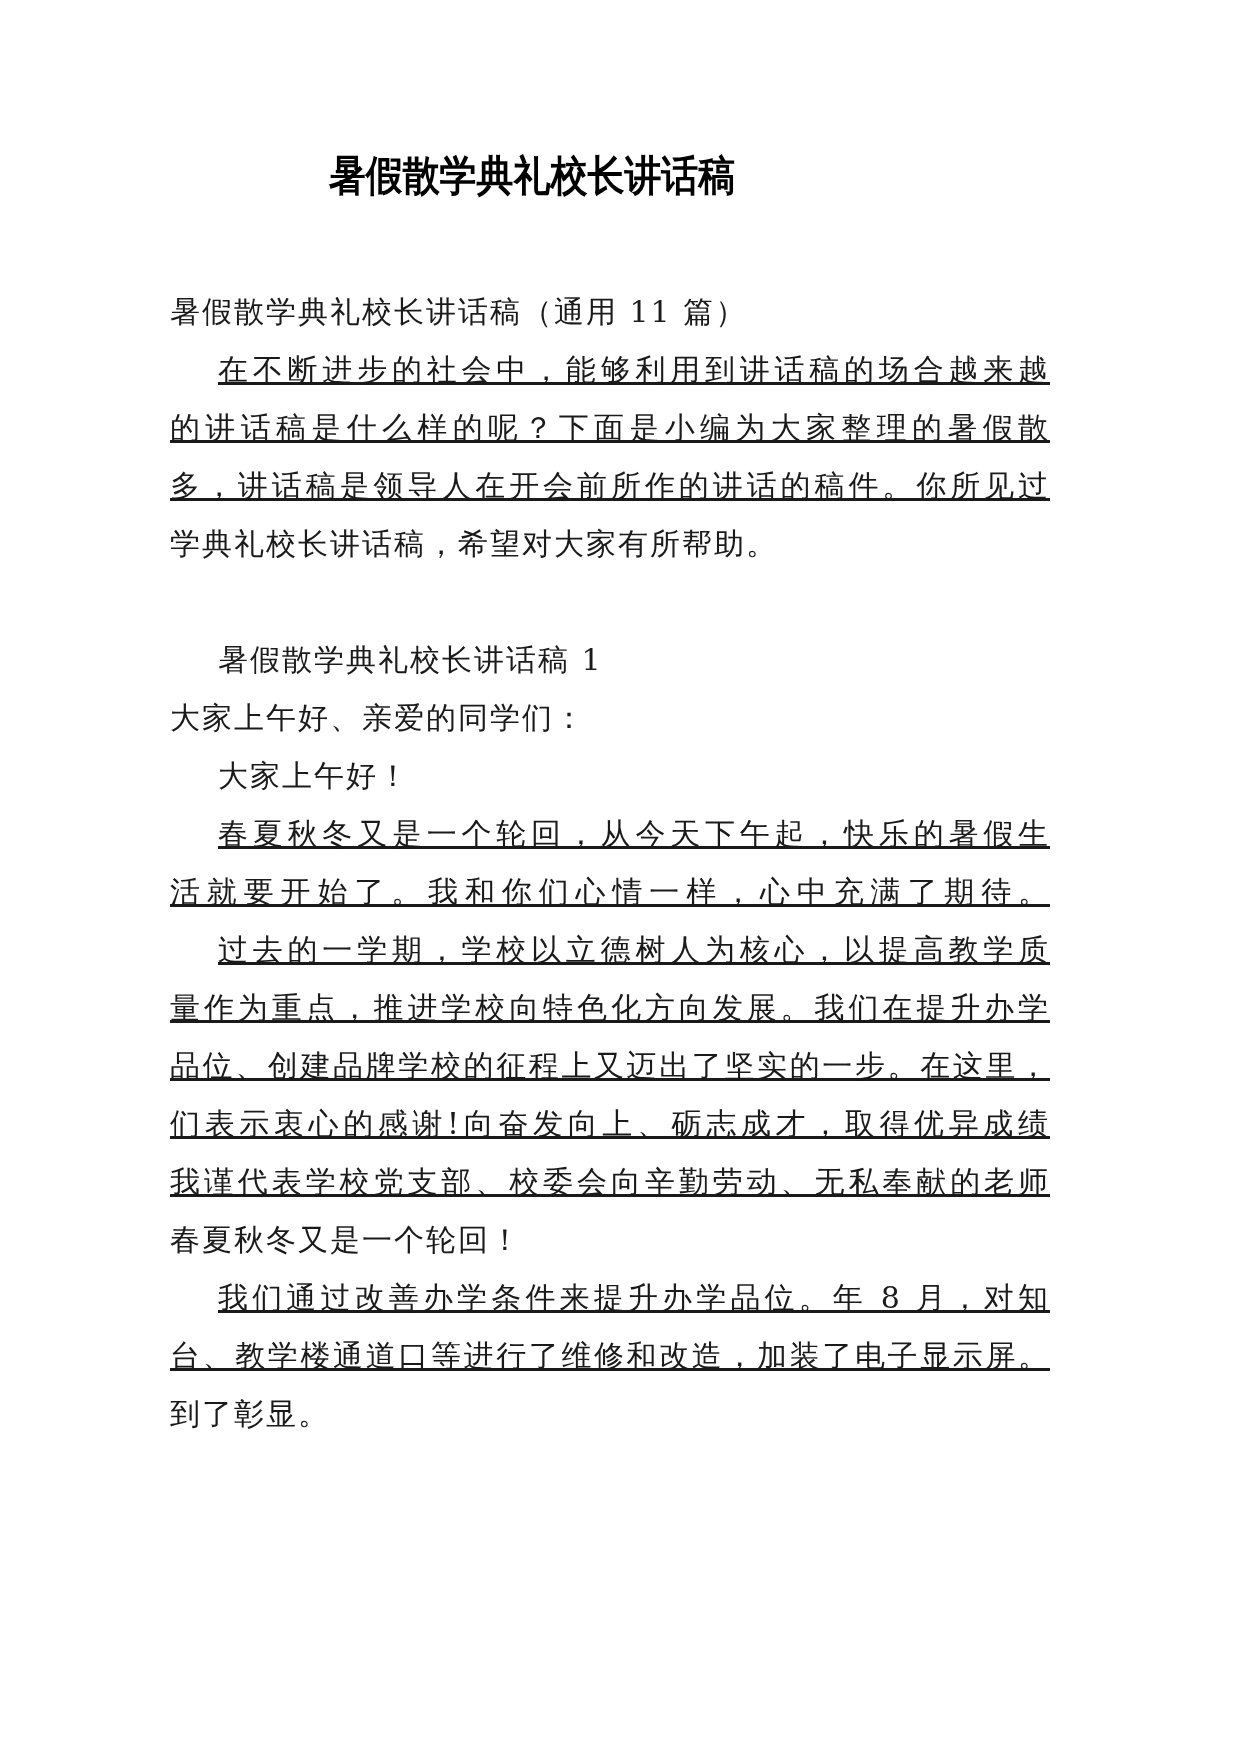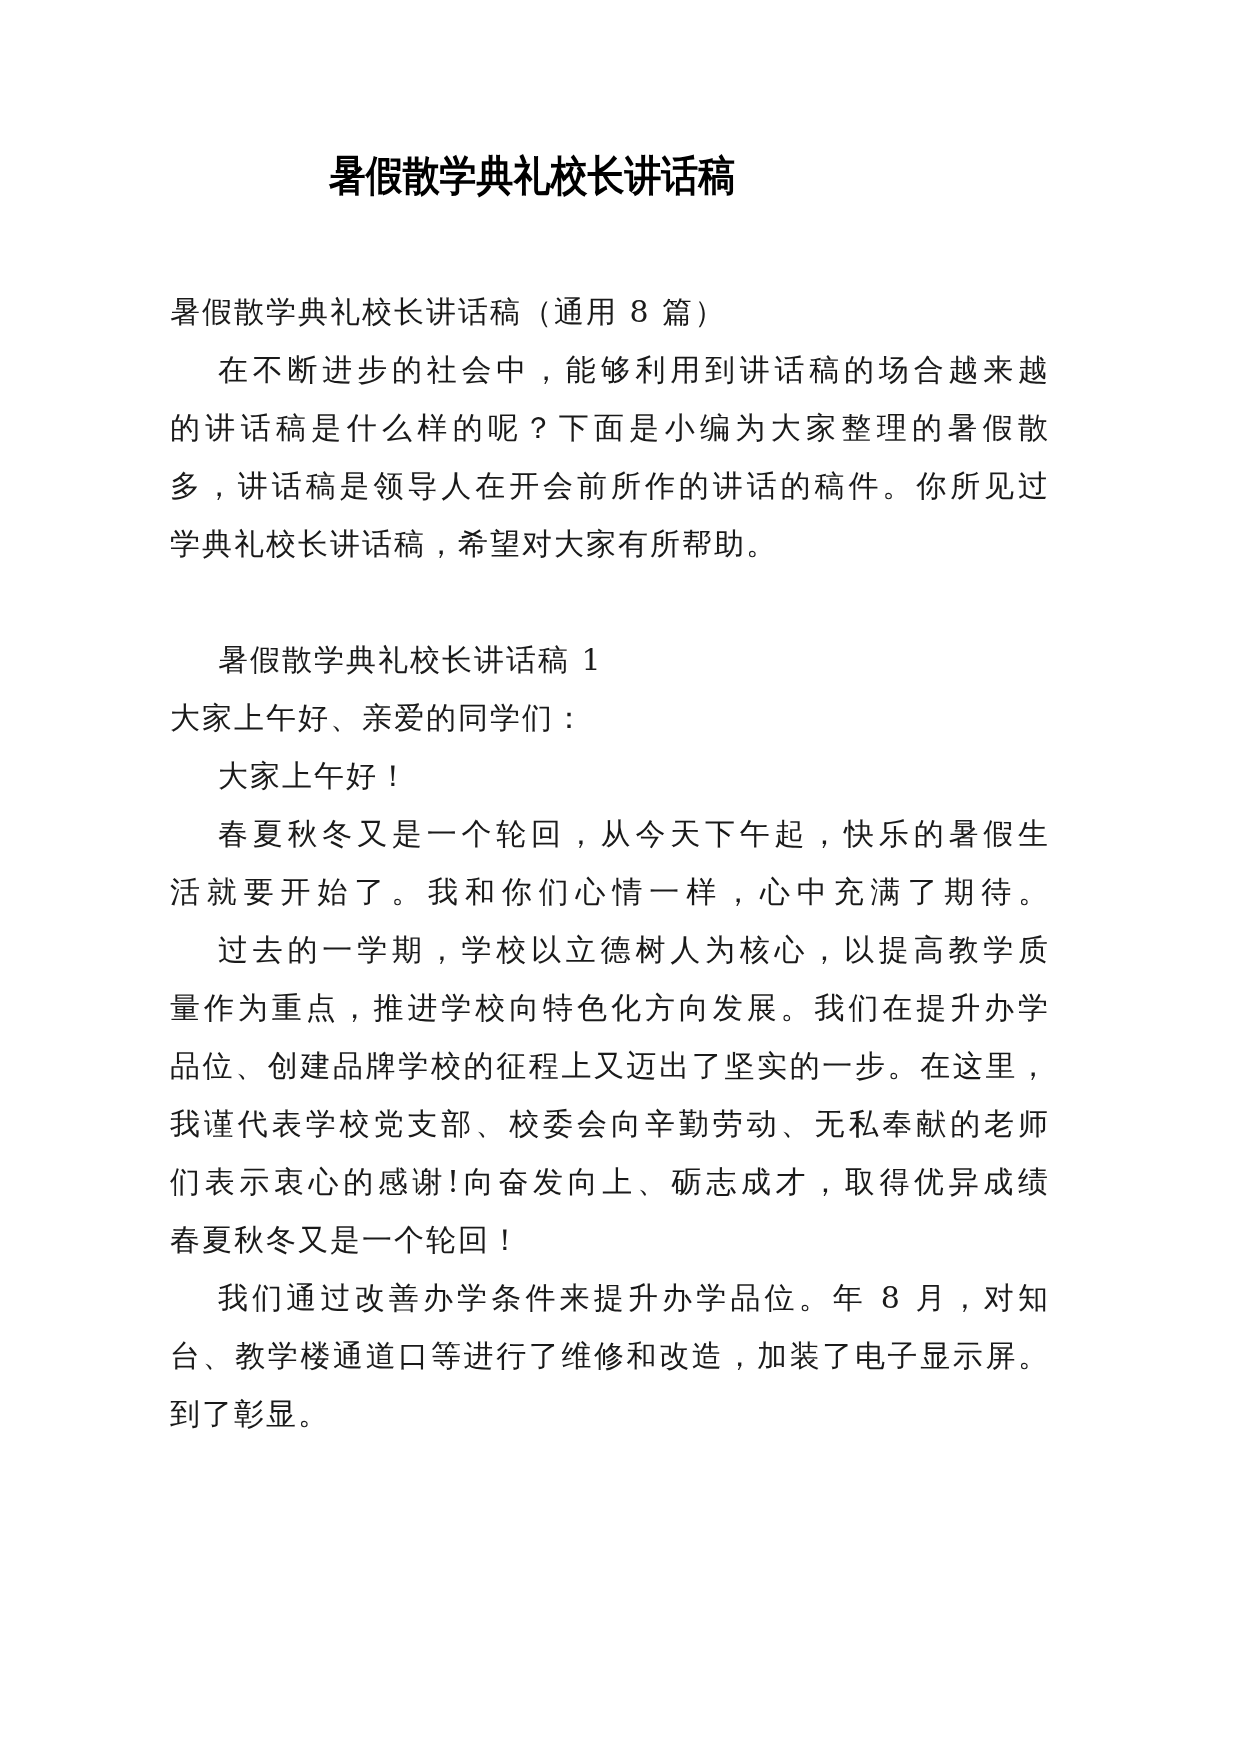--- a/index.html
+++ b/index.html
@@ -49,46 +49,47 @@
     font-size: 30px;
     letter-spacing: 2px;
     white-space: nowrap;
     overflow: visible;
     text-align: left;
   }
   .line.fill {
     white-space: normal;
     text-align: justify;
     text-align-last: justify;
+    text-decoration: underline;
   }
   .line.indent {
     text-indent: 48px;
   }
 </style>
 </head>
 <body>
 
 <div class="page">
   <h1 class="doc-title"><span class="title-inner">暑假散学典礼校长讲话稿</span></h1>
 
   <div class="doc-body">
-      <div class="line">暑假散学典礼校长讲话稿（通用 8 篇）</div>
+      <div class="line">暑假散学典礼校长讲话稿（通用 11 篇）</div>
       <div class="line indent fill">在不断进步的社会中，能够利用到讲话稿的场合越来越</div>
       <div class="line fill">的讲话稿是什么样的呢？下面是小编为大家整理的暑假散</div>
       <div class="line fill">多，讲话稿是领导人在开会前所作的讲话的稿件。你所见过</div>
       <div class="line">学典礼校长讲话稿，希望对大家有所帮助。</div>
       <div class="line"></div>
       <div class="line indent">暑假散学典礼校长讲话稿 1</div>
       <div class="line">大家上午好、亲爱的同学们：</div>
       <div class="line indent">大家上午好！</div>
       <div class="line indent fill">春夏秋冬又是一个轮回，从今天下午起，快乐的暑假生</div>
       <div class="line fill">活就要开始了。我和你们心情一样，心中充满了期待。</div>
       <div class="line indent fill">过去的一学期，学校以立德树人为核心，以提高教学质</div>
       <div class="line fill">量作为重点，推进学校向特色化方向发展。我们在提升办学</div>
       <div class="line fill">品位、创建品牌学校的征程上又迈出了坚实的一步。在这里，</div>
+      <div class="line fill">们表示衷心的感谢!向奋发向上、砺志成才，取得优异成绩</div>
       <div class="line fill">我谨代表学校党支部、校委会向辛勤劳动、无私奉献的老师</div>
-      <div class="line fill">们表示衷心的感谢!向奋发向上、砺志成才，取得优异成绩</div>
       <div class="line">春夏秋冬又是一个轮回！</div>
       <div class="line indent fill">我们通过改善办学条件来提升办学品位。年 8 月，对知</div>
       <div class="line fill">台、教学楼通道口等进行了维修和改造，加装了电子显示屏。</div>
       <div class="line">到了彰显。</div>
     </div>
 </div>
 
 </body></html>

